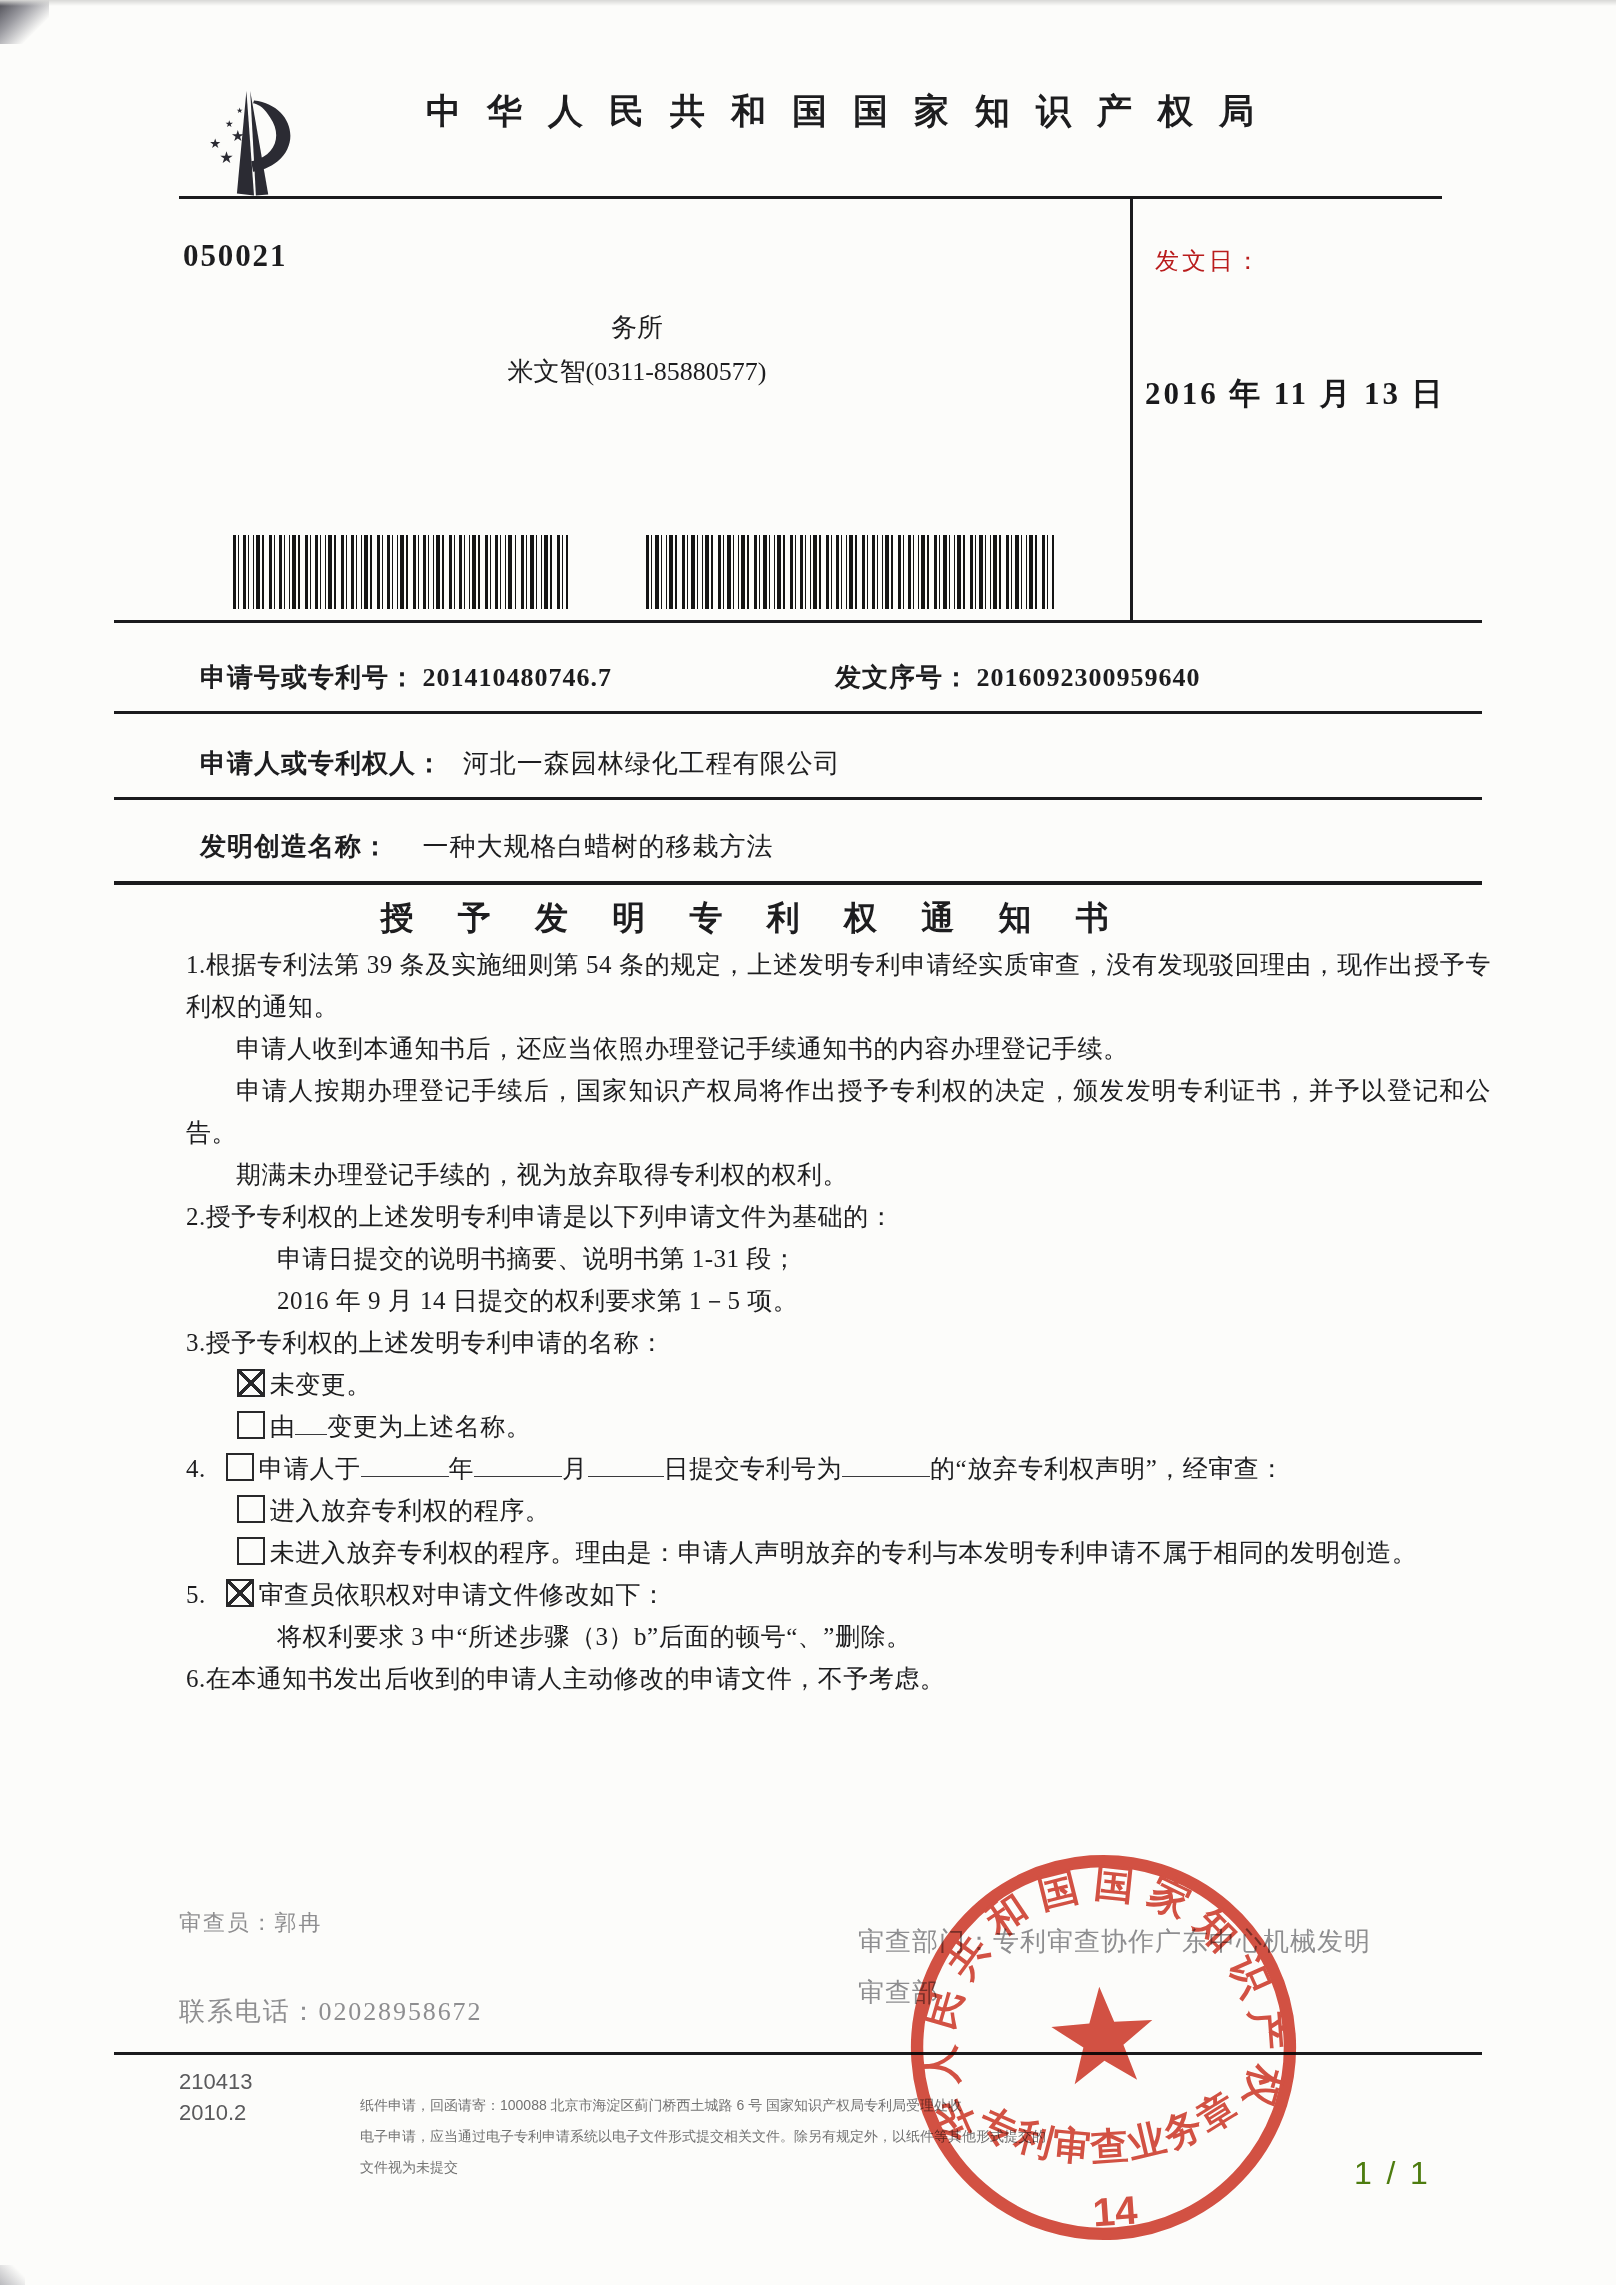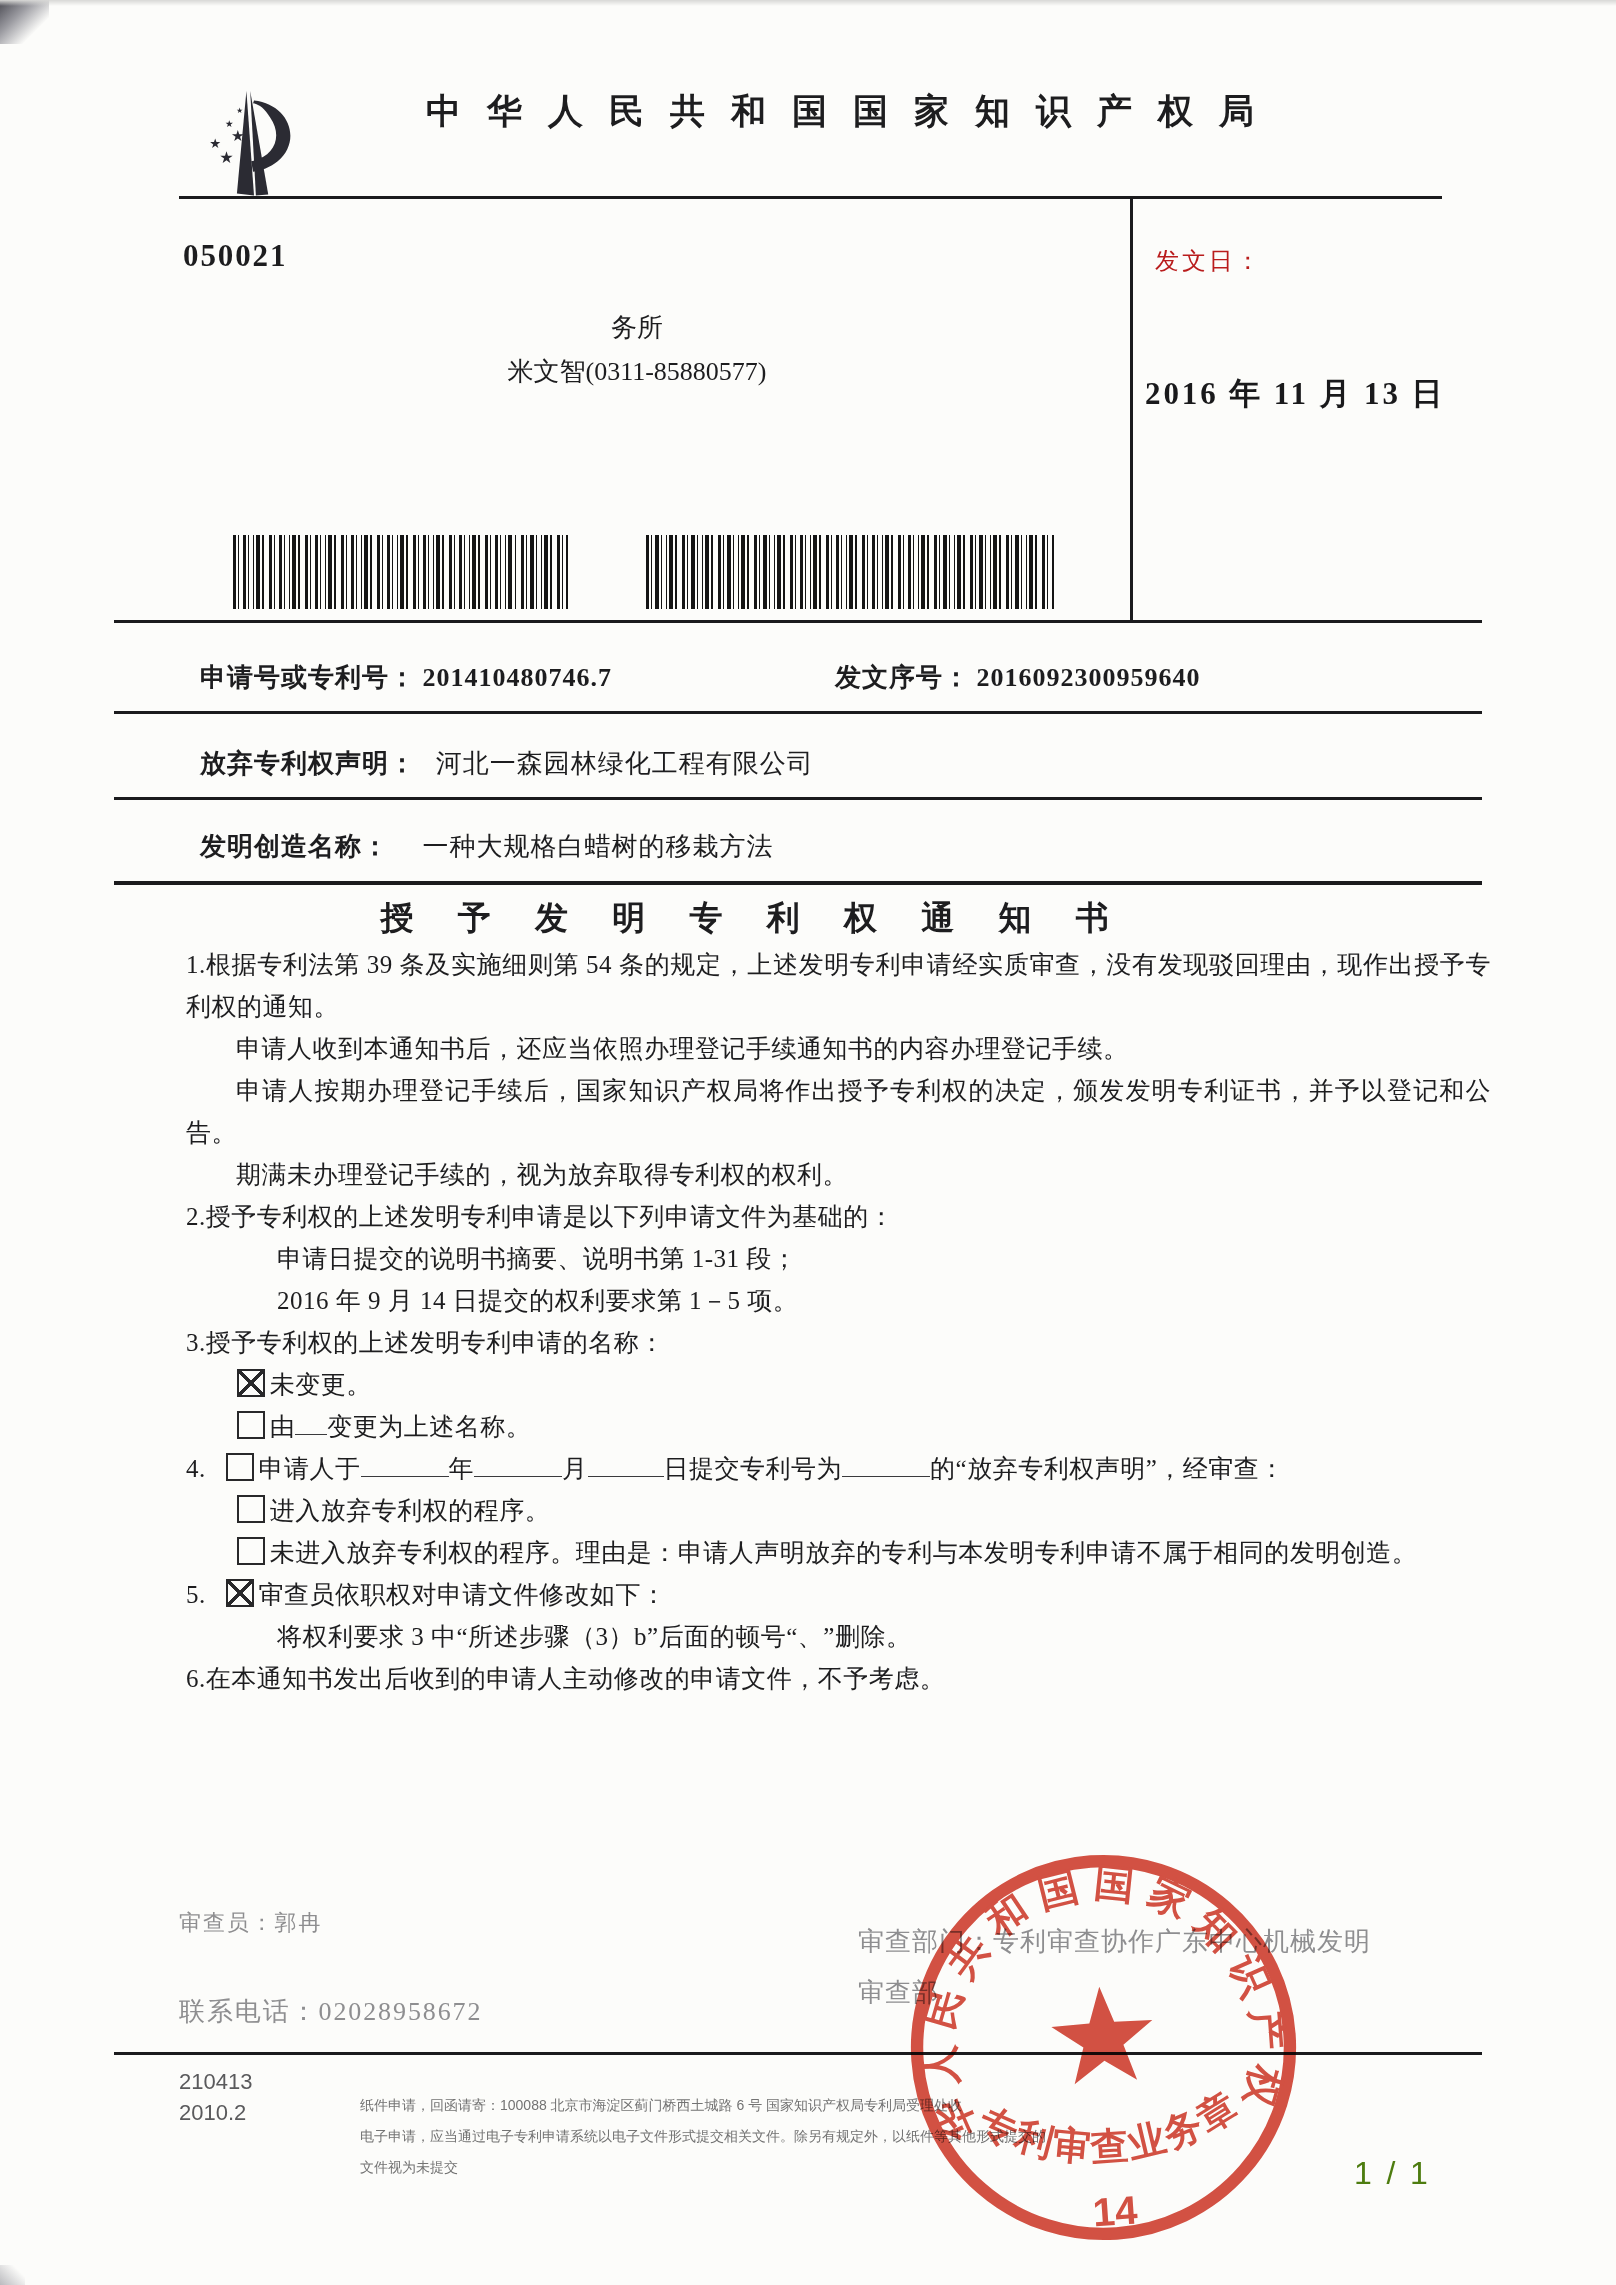--- a/index.html
+++ b/index.html
@@ -130,21 +130,21 @@
     <span class="lab">申请号或专利号：</span>
     <span class="val">201410480746.7</span>
   </div>
   <div class="abs meta-row r-serial">
     <span class="lab">发文序号：</span>
     <span class="val">2016092300959640</span>
   </div>
   <div class="abs rule hr-app"></div>
 
   <div class="abs meta-row r-applic">
-    <span class="lab">放弃专利权声明：</span>
+    <span class="lab">申请人或专利权人：</span>
     <span class="val-n" style="margin-left:13.3px;">河北一森园林绿化工程有限公司</span>
   </div>
   <div class="abs rule hr-applic"></div>
 
   <div class="abs meta-row r-inv">
     <span class="lab">发明创造名称：</span>
     <span class="val-n" style="margin-left:27px;">一种大规格白蜡树的移栽方法</span>
   </div>
   <div class="abs rule hr-inv"></div>
 

